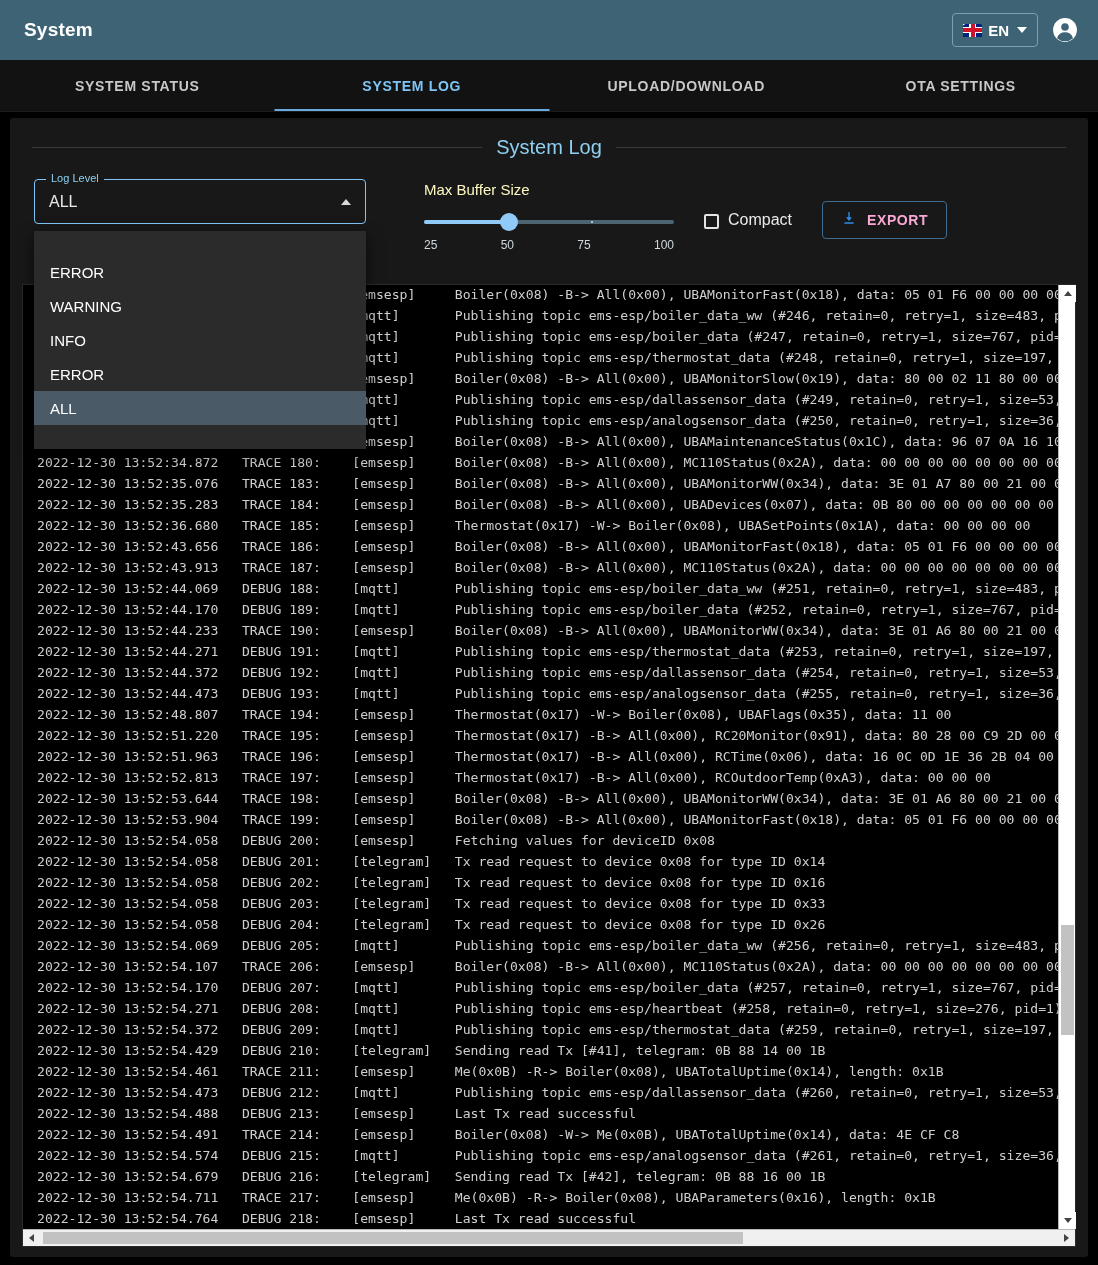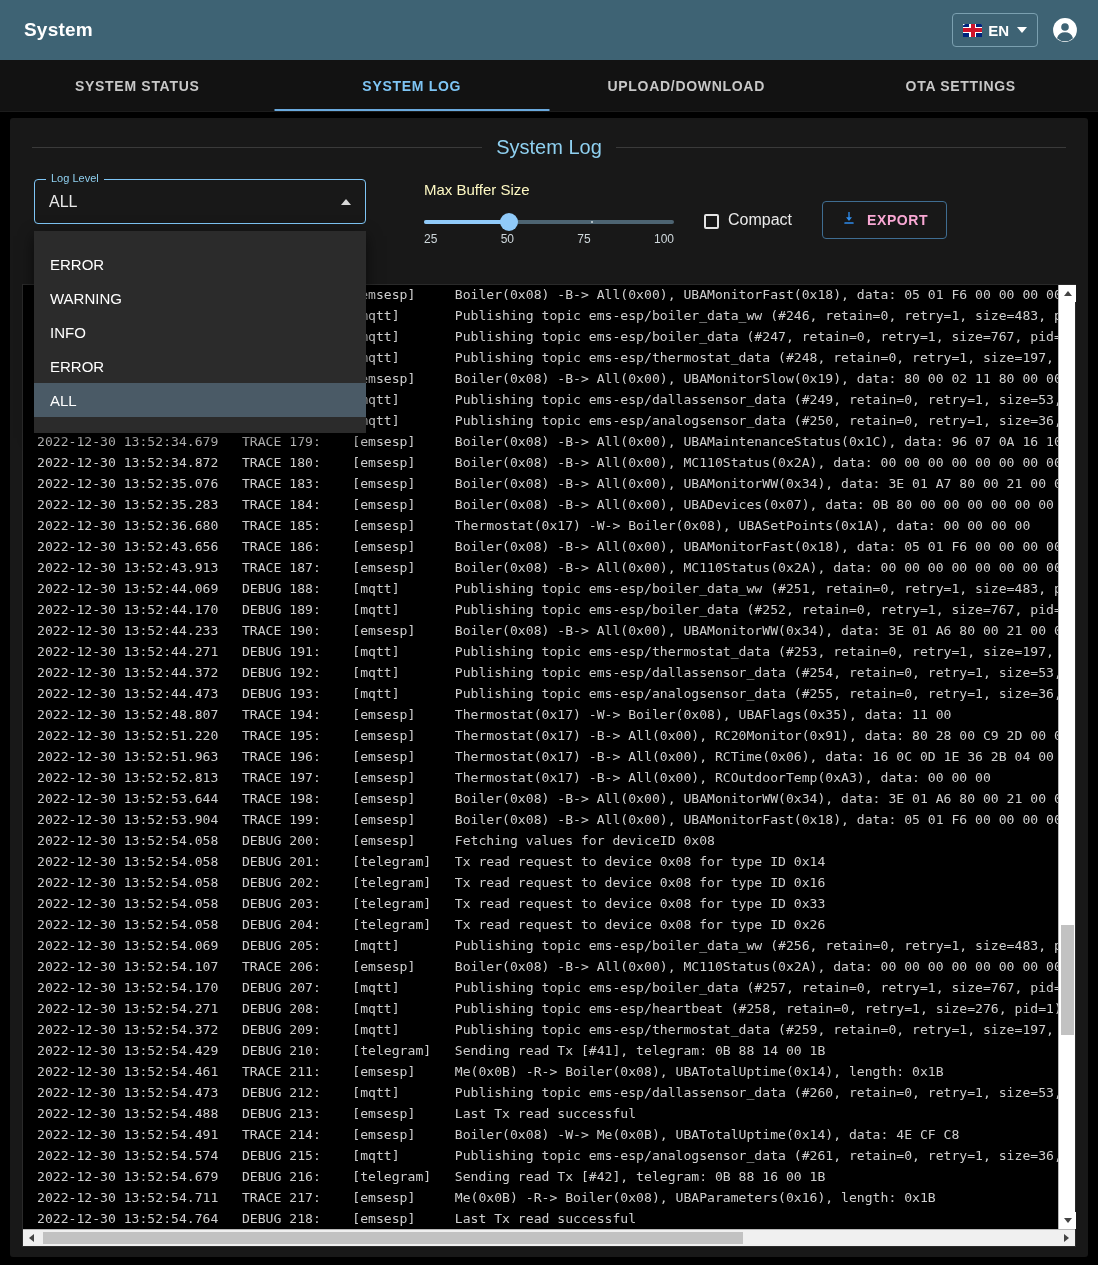--- a/index.html
+++ b/index.html
@@ -165,21 +165,21 @@
     border-left: 5px solid transparent;
     border-right: 5px solid transparent;
     border-bottom: 6px solid #d8d8d8;
   }
   .select-menu {
     position: absolute;
     top: 52px; left: 0;
     width: 332px;
     background: #2b2b2b;
     box-shadow: 0 5px 14px rgba(0,0,0,.6);
-    padding: 16px 0;
+    padding: 24px 0;
     z-index: 40;
   }
   .select-option {
     height: 34px;
     display: flex; align-items: center;
     padding: 0 16px;
     color: #ffffff;
     font-size: 15px;
     cursor: pointer;
   }
@@ -209,21 +209,21 @@
     position: absolute;
     top: -1px; left: 34%;
     margin-left: -9px;
     width: 18px; height: 18px;
     border-radius: 50%;
     background: #90caf9;
     cursor: pointer;
   }
   .slider-marks {
     display: flex; justify-content: space-between;
-    margin-top: 2px;
+    margin-top: 8px;
   }
   .slider-marks span { font-size: 12px; color: #cfd8dc; }
 
   
   .compact-wrap {
     display: flex; align-items: flex-end;
     gap: 9px;
     margin-left: 30px;
     padding-top: 32px;
     cursor: pointer;

